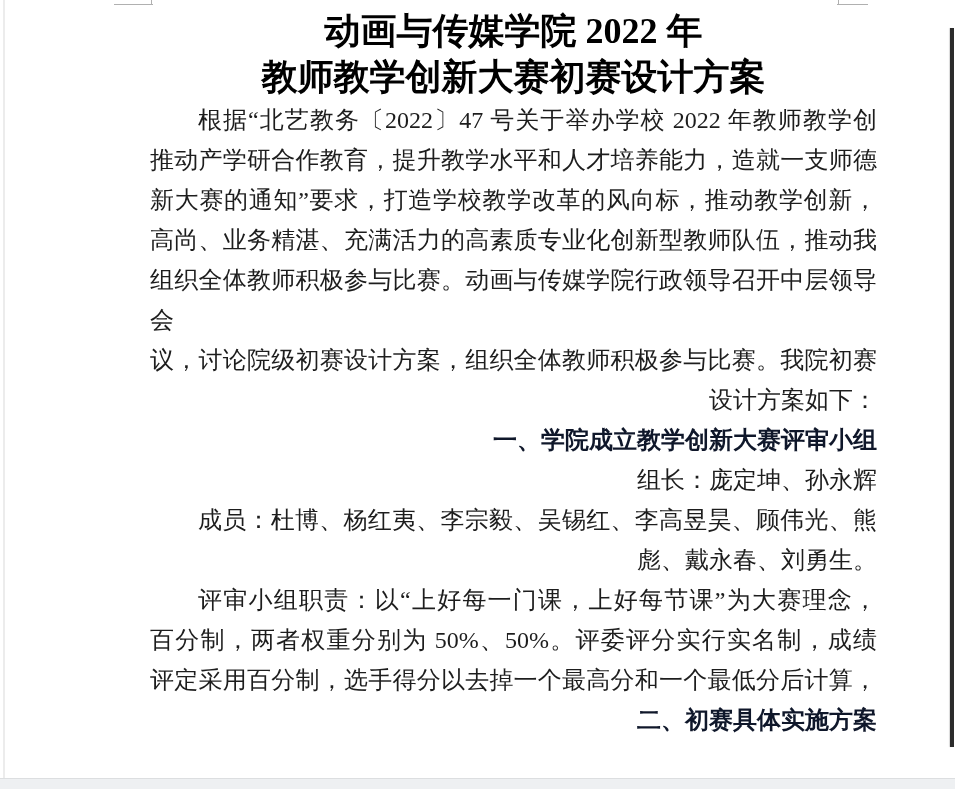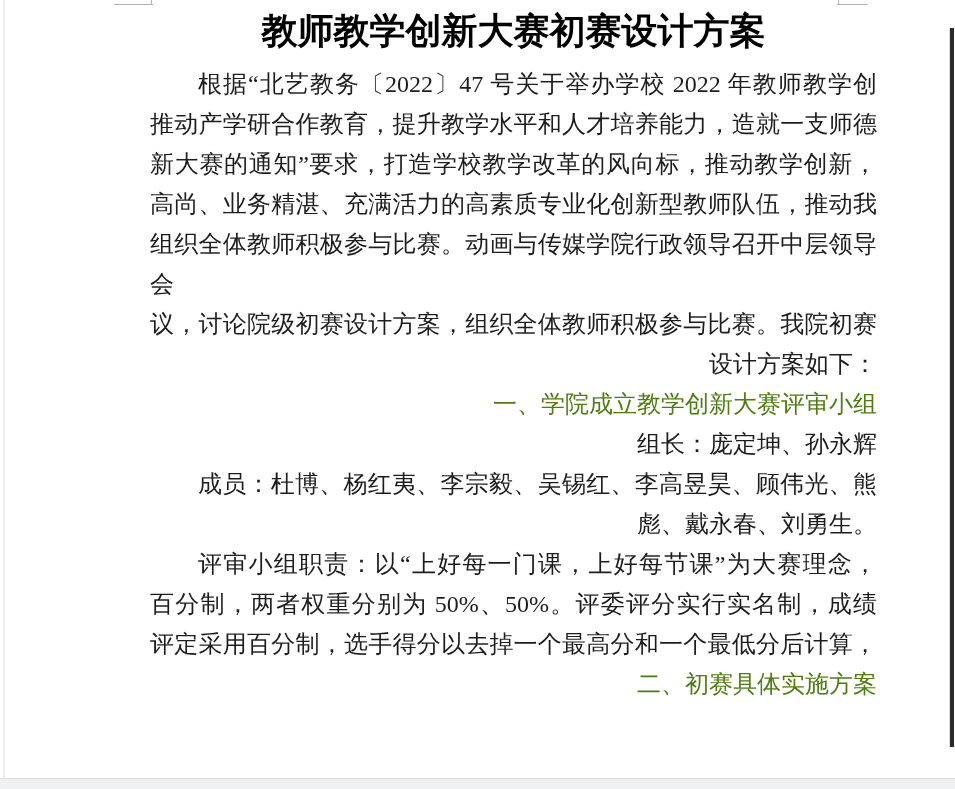--- a/index.html
+++ b/index.html
@@ -43,50 +43,51 @@
   .crop-right-v{left:838px;top:0;width:1px;height:5px;}
 
   .content{
     position:absolute;left:150px;top:8px;width:727px;
   }
   .doc-title{
     margin:0;text-align:center;font-weight:bold;color:#000;
     font-size:36px;line-height:46px;
     font-family:"Liberation Serif","DejaVu Serif",serif;
   }
-  .body-block{margin-top:10px;}
+  .body-block{}
   .line{
     font-size:24px;line-height:40px;white-space:nowrap;
     text-align:right;color:var(--text);
   }
   .line.fill{
     white-space:normal;
     text-align:justify;
     text-align-last:justify;
     text-justify:inter-ideograph;
   }
   .line.indent{padding-left:48px;}
   .line.indent.fill{padding-left:0;text-indent:48px;}
   .line.heading{
     font-family:"Liberation Sans","DejaVu Sans",sans-serif;
-    font-weight:normal;color:#4d7c0f;
+    font-weight:bold;color:#0f172a;
   }
 </style>
 </head>
 <body>
 
 <div class="left-edge-line"></div>
 <div class="right-edge-bar"></div>
 <div class="bottom-band"></div>
 <div class="crop crop-left-h"></div>
 <div class="crop crop-left-v"></div>
 <div class="crop crop-right-h"></div>
 <div class="crop crop-right-v"></div>
 
 <div class="content">
+  <h1 class="doc-title">动画与传媒学院 2022 年</h1>
   <h1 class="doc-title">教师教学创新大赛初赛设计方案</h1>
 
   <div class="body-block">
     <div class="line indent fill">根据“北艺教务〔2022〕47 号关于举办学校 2022 年教师教学创</div>
     <div class="line fill">推动产学研合作教育，提升教学水平和人才培养能力，造就一支师德</div>
     <div class="line fill">新大赛的通知”要求，打造学校教学改革的风向标，推动教学创新，</div>
     <div class="line fill">高尚、业务精湛、充满活力的高素质专业化创新型教师队伍，推动我</div>
     <div class="line fill">组织全体教师积极参与比赛。动画与传媒学院行政领导召开中层领导会</div>
     <div class="line fill">议，讨论院级初赛设计方案，组织全体教师积极参与比赛。我院初赛</div>
     <div class="line">设计方案如下：</div>

